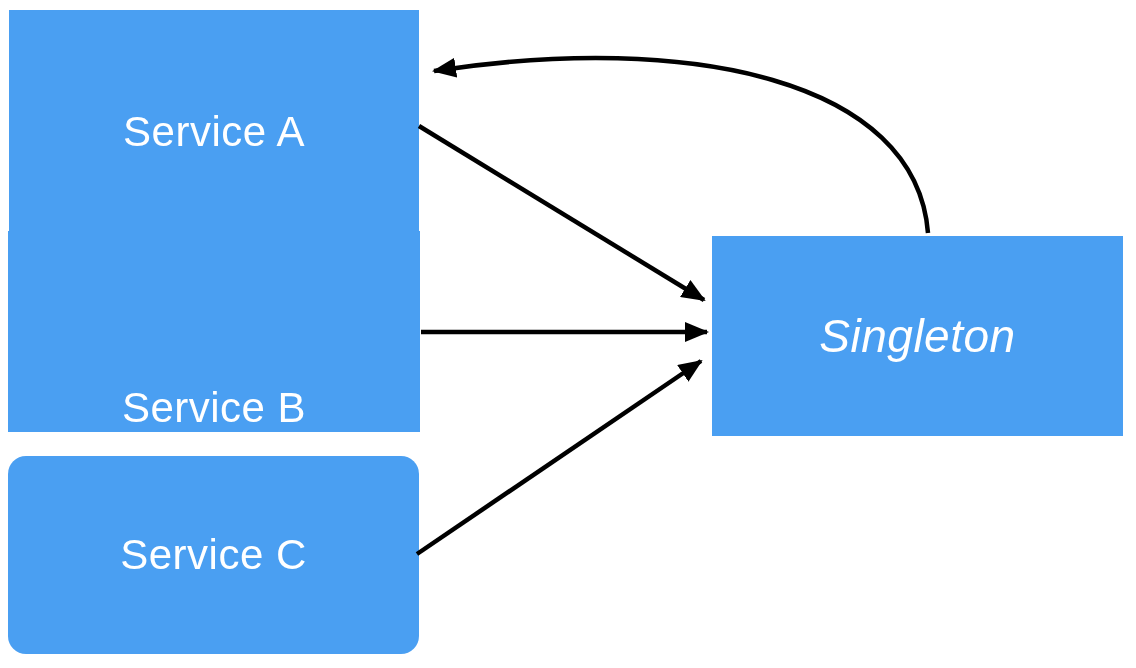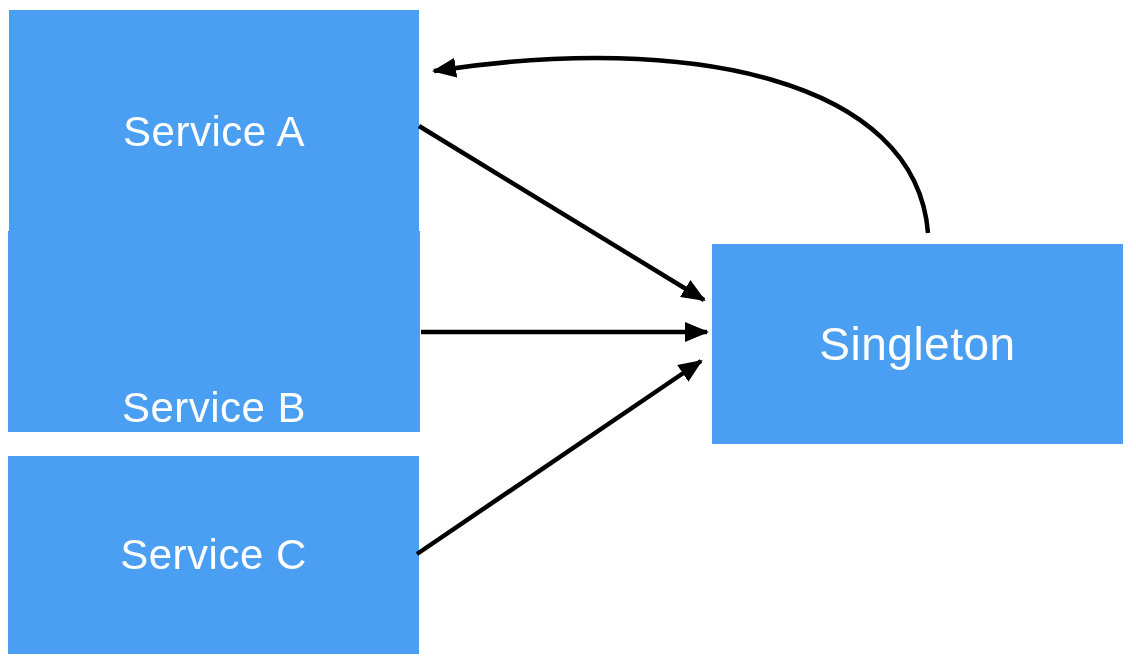--- a/index.html
+++ b/index.html
@@ -65,25 +65,25 @@
 <div class="canvas">
 
   <div class="node" style="left:9px; top:10px; width:410px; height:244px;align-items:center;">
     <span class="node-label">Service A</span>
   </div>
 
   <div class="node" style="left:8px; top:231px; width:412px; height:201px;align-items:flex-end;">
     <span class="node-label">Service B</span>
   </div>
 
-  <div class="node" style="left:8px; top:456px; width:411px; height:198px;">
+  <div class="node" style="left:8px; top:456px; width:411px; height:198px;border-radius:18px;">
     <span class="node-label">Service C</span>
   </div>
 
-  <div class="node singleton" style="left:712px; top:244px; width:411px; height:200px;">
+  <div class="node singleton" style="left:712px; top:236px; width:411px; height:200px;font-style:italic;">
     <div class="singleton-title">Singleton</div>
   </div>
 
   <svg class="edges" viewBox="0 0 1136 668">
     <defs>
       <marker id="arrowhead" markerUnits="userSpaceOnUse" markerWidth="24" markerHeight="20" refX="22" refY="10" orient="auto">
         <path d="M0,0 L24,10 L0,20 Z" fill="#000000"></path>
       </marker>
     </defs>
 

